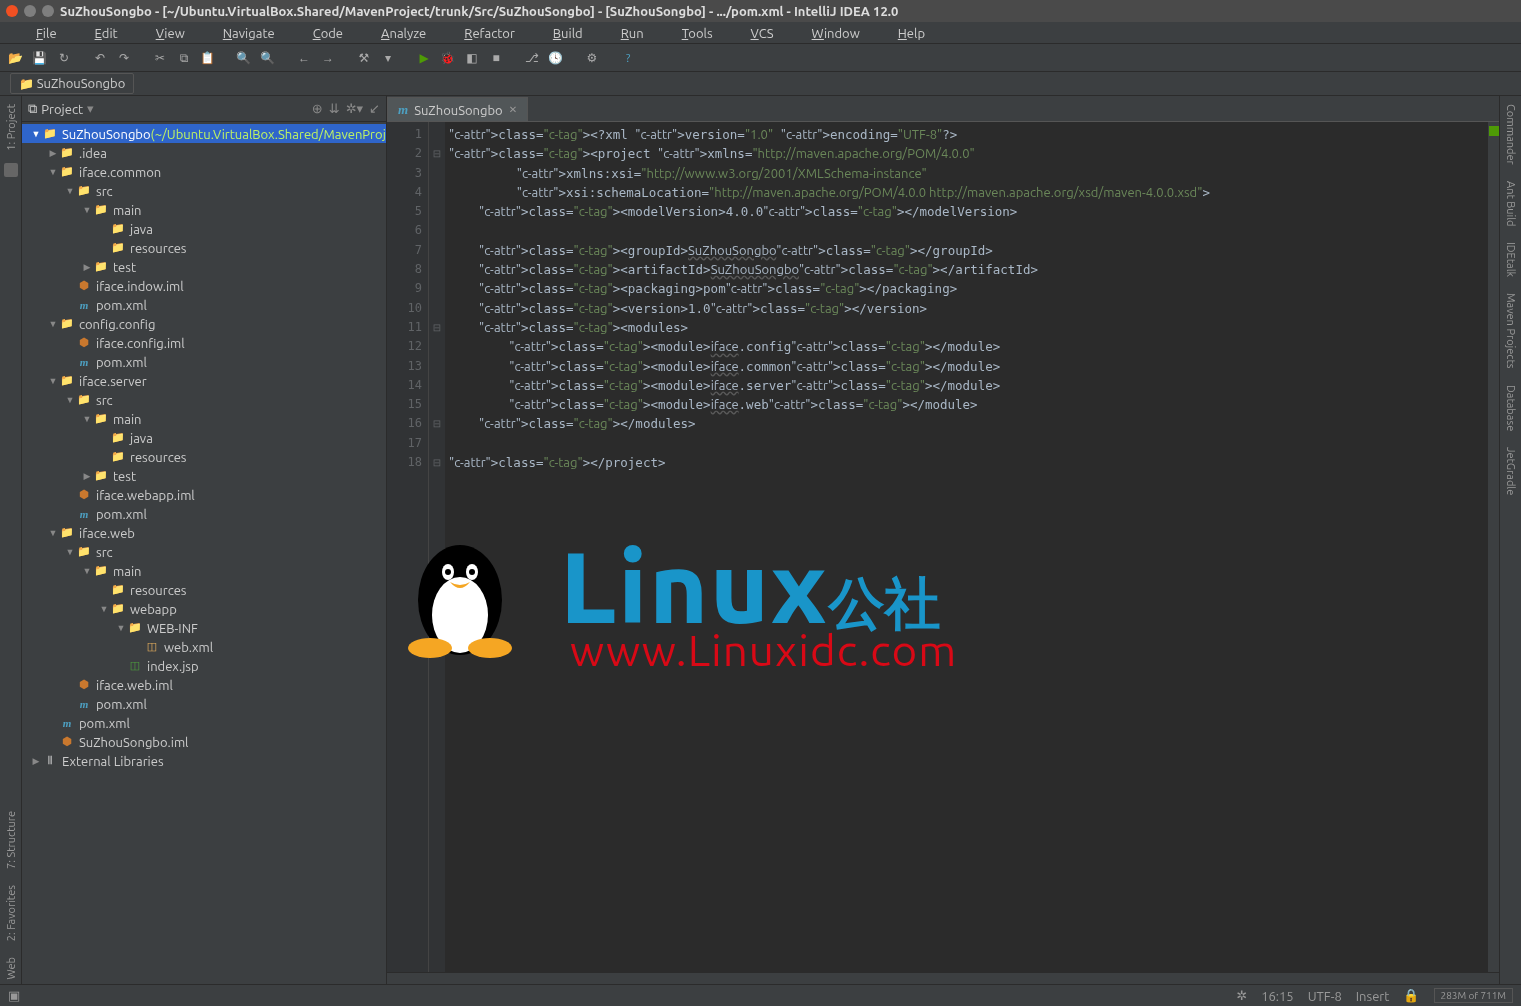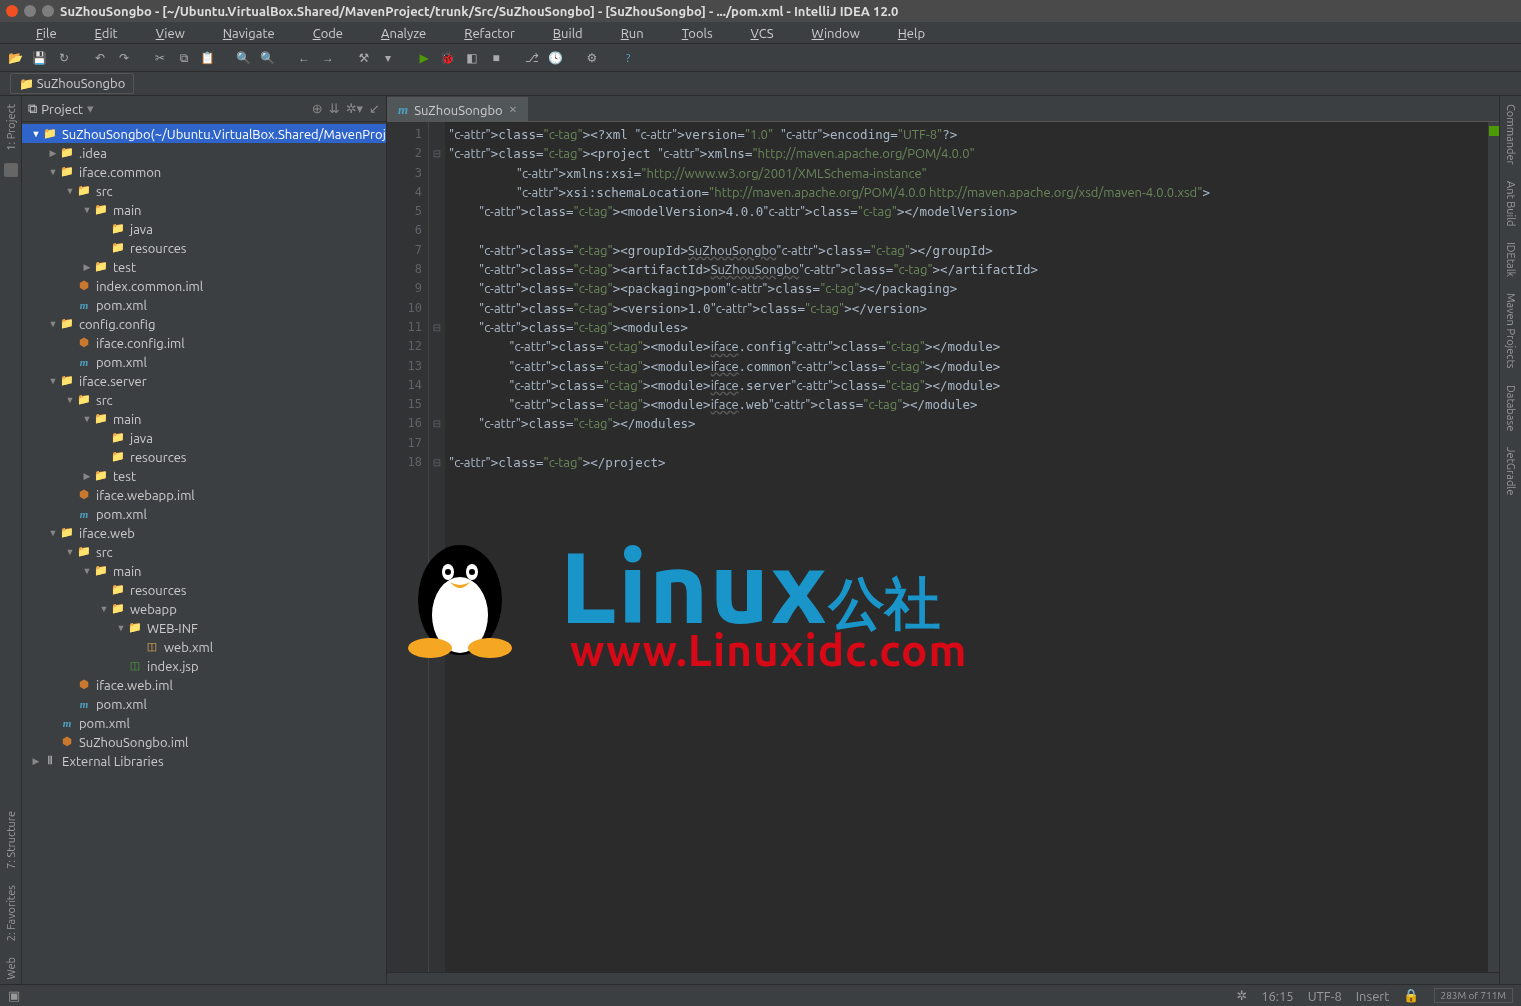--- a/index.html
+++ b/index.html
@@ -42,21 +42,21 @@
 .node { display:flex; align-items:center; height:19px; padding-left:6px; color:#ccc; white-space:nowrap; }
 .node.selected { background:#2f65ca; color:#fff; }
 .arrow { width:12px; display:inline-flex; justify-content:center; color:#888; font-size:9px; }
 .node.selected .arrow { color:#fff; }
 .ico { width:16px; height:14px; display:inline-flex; align-items:center; justify-content:center; margin-right:4px; font-size:11px; }
 .ico-dir { color:#b39254; } .ico-mod { color:#6fa8dc; font-weight:bold; }
 .ico-m { color:#4da0c2; font-style:italic; font-family:serif; font-weight:bold; }
 .ico-iml { color:#c9782e; font-weight:bold; }
 .ico-xml { color:#e8b05e; }
 .ico-jsp { color:#4da03e; }
-.dim { color:#ffffff; }
+.dim { color:#bef264; }
 
 
 .editor-area { flex:1; display:flex; flex-direction:column; background:#2b2b2b; min-width:0; }
 .tabrow { height:26px; background:#3c3f41; display:flex; align-items:flex-end; border-bottom:1px solid #555; }
 .tab { height:24px; display:flex; align-items:center; gap:6px; padding:0 10px; background:#515658; border:1px solid #555; border-bottom:none; color:#ccc; font-size:12px; }
 .tab .m { color:#4da0c2; font-style:italic; font-family:serif; font-weight:bold; }
 .tab .x { color:#999; font-size:10px; }
 .editor-body { flex:1; display:flex; overflow:hidden; position:relative; }
 .gutter { width:42px; background:#313335; text-align:right; color:#606366; font-family:monospace; font-size:12px; padding:3px 6px 0 0; line-height:19.3px; border-right:1px solid #444;}
 .fold { width:16px; background:#313335; color:#606366; font-size:10px; padding-top:3px; line-height:19.3px; text-align:center; }
@@ -67,21 +67,21 @@
 
 
 .bottombar { height:22px; background:#3c3f41; border-top:1px solid #2b2b2b; display:flex; align-items:center; justify-content:space-between; padding:0 8px; color:#999; font-size:11px; }
 .bb-l, .bb-r { display:flex; align-items:center; gap:14px; }
 .mem { padding:1px 6px; border:1px solid #555; font-size:10px; }
 
 
 .watermark { position:absolute; left:390px; top:530px; font-family:Arial; pointer-events:none; }
 .wm-linux { font-size:100px; font-weight:900; color:#1995c9; letter-spacing:2px; }
 .wm-cjk { font-size:56px; font-weight:900; color:#1995c9; }
-.wm-url { font-size:44px; font-weight:700; color:#d80916; letter-spacing:1px; margin-top:-18px;text-align:right; }
+.wm-url { font-size:44px; font-weight:400; color:#d80916; letter-spacing:1px; margin-top:-18px;text-align:right; }
 .penguin { position:absolute; left:380px; top:530px; width:160px; height:130px; }
 </style>
 </head>
 <body>
 
 <div class="titlebar">
   <span class="tb-btn tb-close"></span>
   <span class="tb-btn tb-min"></span>
   <span class="tb-btn tb-max"></span>
   <span>SuZhouSongbo - [~/Ubuntu.VirtualBox.Shared/MavenProject/trunk/Src/SuZhouSongbo] - [SuZhouSongbo] - .../pom.xml - IntelliJ IDEA 12.0</span>
@@ -203,21 +203,21 @@
           <span>resources</span>
         </div>
         <div class="node" style="padding-left: 59px;">
           <span class="arrow">▶</span>
           <span class="ico ico-dir">📁</span>
           <span>test</span>
         </div>
         <div class="node" style="padding-left: 42px;">
           <span class="arrow"></span>
           <span class="ico ico-iml">⬢</span>
-          <span>index.common.iml</span>
+          <span>iface.indow.iml</span>
         </div>
         <div class="node" style="padding-left: 42px;">
           <span class="arrow"></span>
           <span class="ico ico-m">m</span>
           <span>pom.xml</span>
         </div>
         <div class="node" style="padding-left: 25px;">
           <span class="arrow">▼</span>
           <span class="ico ico-mod">📁</span>
           <span>config.config</span>

